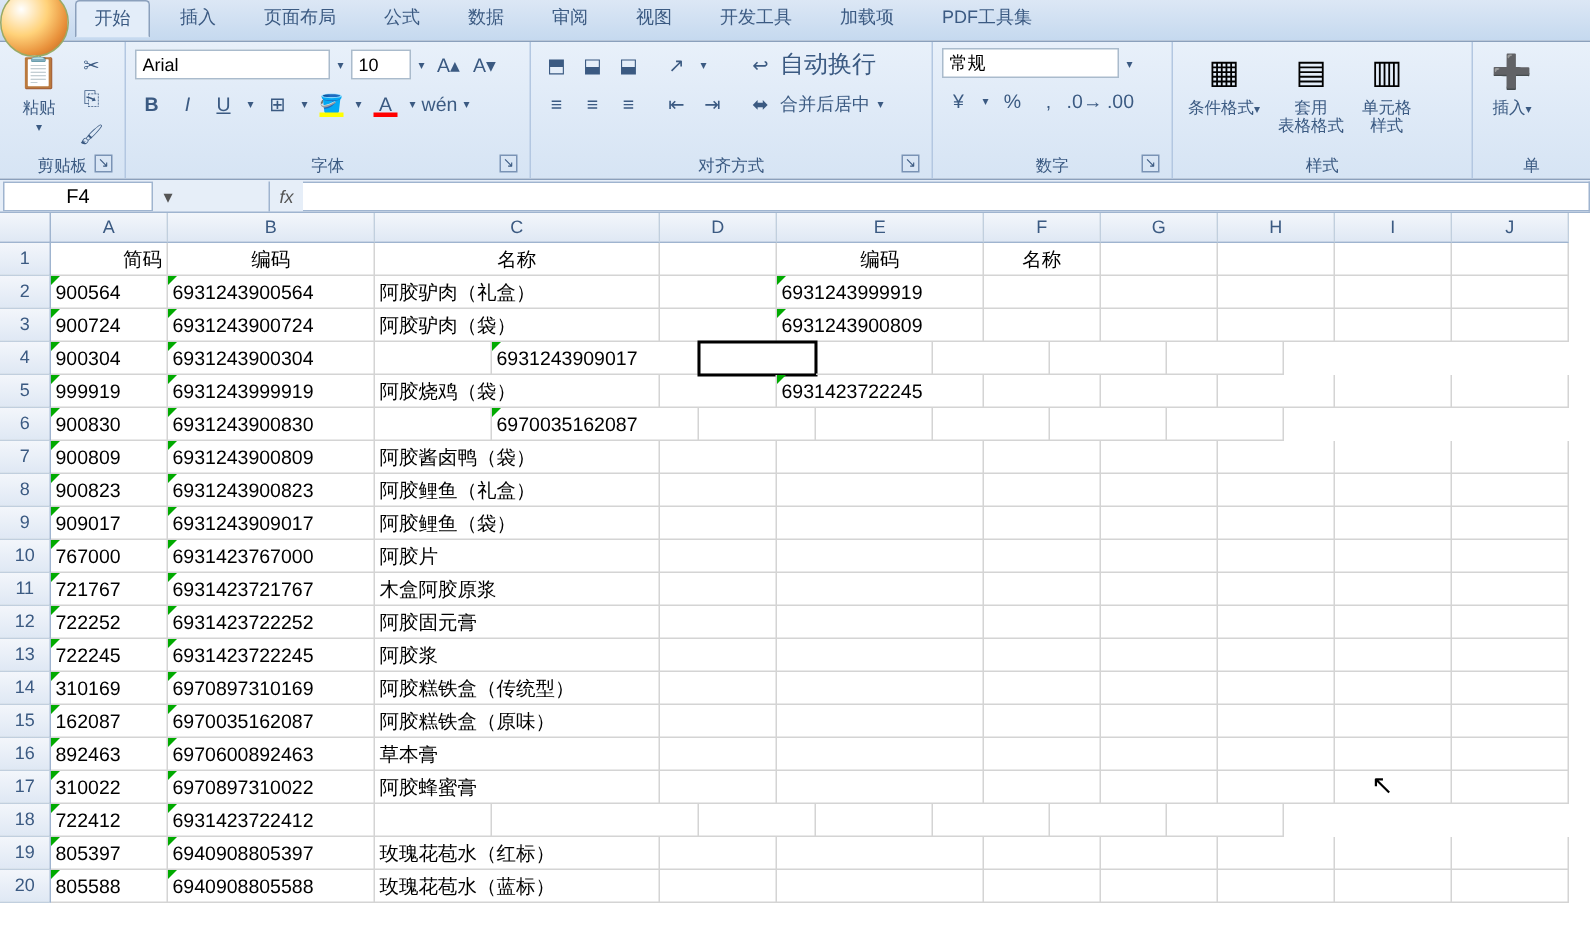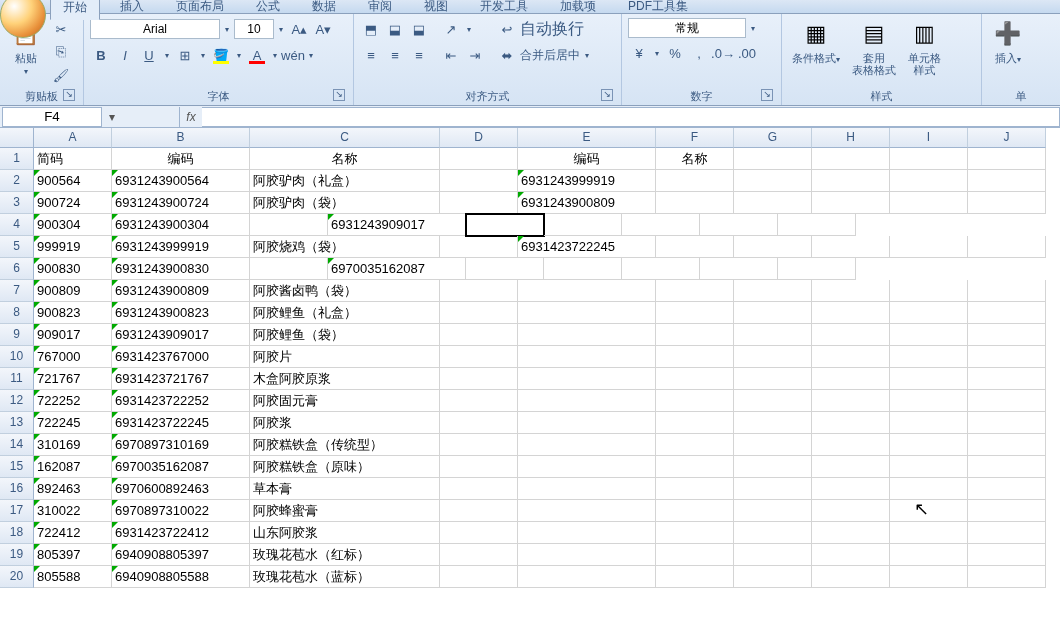--- a/index.html
+++ b/index.html
@@ -1,19 +1,19 @@
 <!DOCTYPE html>
 <html><head>
 <meta charset="utf-8">
 <style>
 * { margin:0; padding:0; box-sizing:border-box; font-family:"Microsoft YaHei",Arial,sans-serif; }
 body { background:#fff; overflow:hidden; width:1060px; height:629px; font-size:12px; }
 
 
-.tabs { height:14px; background:linear-gradient(#dce7f5,#c5d9ef); display:flex; align-items:center; padding-left:50px; gap:8px; border-bottom:1px solid #8ba0bc; position:relative; }
+.tabs { height:28px; background:linear-gradient(#dce7f5,#c5d9ef); display:flex; align-items:flex-start; padding-left:50px; gap:8px; border-bottom:1px solid #8ba0bc; position:relative; }
 .office-btn { position:absolute; left:0; top:-8px; width:46px; height:46px; border-radius:50%; background:radial-gradient(circle at 30% 30%,#fff,#ffd27a 40%,#e8903a 70%,#b05a1a); border:1px solid #9a6; z-index:10; }
 .tab { padding:3px 12px 3px; color:#3b5a82; cursor:pointer; }
 .tab.active { background:#e3edf9; border:1px solid #8ba0bc; border-bottom:1px solid #e3edf9; border-radius:3px 3px 0 0; margin-bottom:-1px; color:#3b5a82; font-weight:400; }
 
 
 .ribbon { height:92px; background:linear-gradient(#e8f0fa,#d6e4f4); display:flex; border-bottom:1px solid #8ba0bc; }
 .group { border-right:1px solid #b3c7e1; display:flex; flex-direction:column; padding:2px 6px 0; }
 .group-body { flex:1; display:flex; align-items:flex-start; gap:4px; }
 .group-label { text-align:center; font-size:11px; color:#3b5a82; padding:2px 0 1px; position:relative; }
 .group-label .launcher { position:absolute; right:2px; top:2px; width:12px; height:12px; border:1px solid #7a93b5; font-size:9px; line-height:9px; text-align:center; color:#3b5a82; cursor:pointer; }
@@ -22,21 +22,21 @@
 .hrow { display:flex; gap:2px; align-items:center; }
 
 .big-btn { display:flex; flex-direction:column; align-items:center; gap:2px; padding:2px 4px; cursor:pointer; min-width:40px; }
 .big-icon { width:32px; height:32px; display:flex; align-items:center; justify-content:center; font-size:22px; }
 .big-txt { font-size:11px; color:#3b5a82; line-height:12px; text-align:center; }
 
 .small-btn { width:22px; height:22px; display:flex; align-items:center; justify-content:center; cursor:pointer; border:1px solid transparent; font-size:13px; color:#3b5a82; }
 
 .dd { width:10px; text-align:center; color:#3b5a82; font-size:8px; cursor:pointer; }
 
-input.ribbon-in { border:1px solid #abc; background:#fff; height:20px; padding:0 4px; font-size:12px;text-align:center; }
+input.ribbon-in { border:1px solid #abc; background:#fff; height:20px; padding:0 4px; font-size:12px; }
 .font-name { width:130px; }
 .font-size { width:40px; }
 .num-format { width:118px; }
 
 .tog { font-weight:bold; }
 
 
 .fbar { height:22px; display:flex; align-items:center; border-bottom:1px solid #9fb4cf; background:#e6eef8; }
 .namebox { width:100px; border:1px solid #9fb4cf; background:#fff; height:20px; margin:0 2px; padding:0 18px; text-align:center; }
 .nb-dd { width:16px; text-align:center; color:#555; cursor:pointer; }
@@ -229,21 +229,21 @@
         <div class="ch cF">F</div>
         <div class="ch cG">G</div>
         <div class="ch cH">H</div>
         <div class="ch cI">I</div>
         <div class="ch cJ">J</div>
       </div>
   </div>
   <div class="rows" id="rows-ct">
       <div class="row">
         <div class="rh">1</div>
-        <div class="cell cA" style="text-align: left;"><span>简码</span></div>
+        <div class="cell cA" style="text-align: right;"><span>简码</span></div>
         <div class="cell cB" style="text-align: center;"><span>编码</span></div>
         <div class="cell cC" style="text-align: center;"><span>名称</span></div>
         <div class="cell cD"><span></span></div>
         <div class="cell cE" style="text-align: center;"><span>编码</span></div>
         <div class="cell cF" style="text-align: center;"><span>名称</span></div>
         <div class="cell cG"><span></span></div>
         <div class="cell cH"><span></span></div>
         <div class="cell cI"><span></span></div>
         <div class="cell cJ"><span></span></div>
       </div>
@@ -450,21 +450,20 @@
         <div class="cell cF"><span></span></div>
         <div class="cell cG"><span></span></div>
         <div class="cell cH"><span></span></div>
         <div class="cell cI"><span></span></div>
         <div class="cell cJ"><span></span></div>
       </div>
       <div class="row">
         <div class="rh">18</div>
         <div class="cell cA"><span class="gt"></span><span>722412</span></div>
         <div class="cell cB"><span class="gt"></span><span>6931423722412</span></div>
-        <div class="cell cC"><span>山东阿胶浆</span></div>
         <div class="cell cD"><span></span></div>
         <div class="cell cE"><span></span></div>
         <div class="cell cF"><span></span></div>
         <div class="cell cG"><span></span></div>
         <div class="cell cH"><span></span></div>
         <div class="cell cI"><span></span></div>
         <div class="cell cJ"><span></span></div>
       </div>
       <div class="row">
         <div class="rh">19</div>

